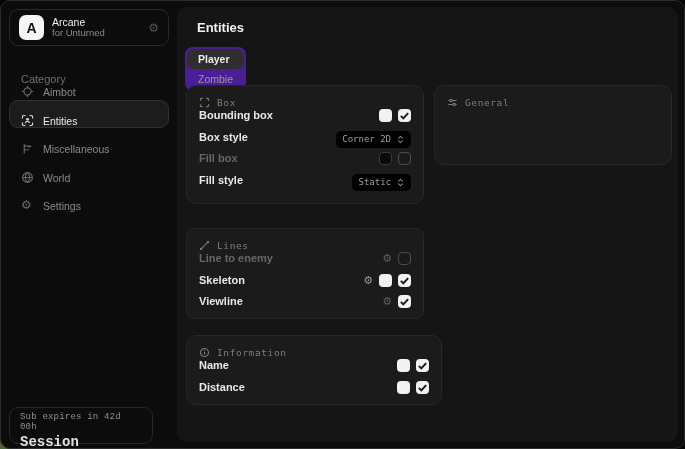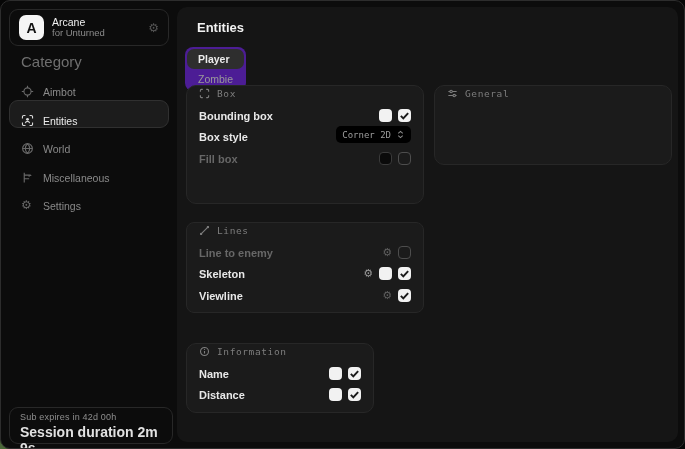--- a/index.html
+++ b/index.html
@@ -17,58 +17,58 @@
 
   .brand-card { position:absolute; left:8px; top:8px; width:160px; height:37px;
     border:1px solid #282828; border-radius:9px; display:flex; align-items:center; padding:0 9px; }
   .logo { width:25px; height:25px; background:#f5f5f5; border-radius:7px; color:#111;
     font-weight:bold; font-size:14px; display:flex; align-items:center; justify-content:center; flex:none; }
   .brand-text { margin-left:8px; line-height:1.15; }
   .brand-name { font-size:10.5px; font-weight:normal; color:#f0f0f0; }
   .brand-sub { font-size:9.5px; color:#8b8b8b; }
   .brand-gear { margin-left:auto; color:#555; font-size:12px; line-height:1; cursor:pointer; }
 
-  .category-label { position:absolute; left:20px; top:52px; font-size:15px; color:#6f6f6f; }
+  .category-label { position:absolute; left:20px; top:72px; font-size:11px; color:#6f6f6f; }
 
   .nav { position:absolute; left:8px; top:70px; width:160px; display:flex; flex-direction:column; }
   .nav-item { height:28px; margin-bottom:0.5px; border-radius:9px; display:flex; align-items:flex-end;
     padding:0 11px; gap:9px; color:#8a8a8a; cursor:pointer; border:1px solid transparent; }
   .nav-item .nicon { width:13px; height:13px; color:#686868; flex:none; display:flex; }
   .nav-item .nlabel { font-size:10.5px; }
   .nav-item.active { background:#1c1c1c; border-color:#303030; color:#ededed; }
   .nav-item.active .nicon { color:#d8d8d8; }
 
-  .status-card { position:absolute; left:8px; top:406px; width:164px; height:37px;
+  .status-card { position:absolute; left:8px; top:406px; width:144px; height:37px;
     border:1px solid #282828; border-radius:9px; padding:4px 10px 0;
-    font-family:Liberation Sans, sans-serif; }
+    font-family:Liberation Mono, monospace; }
   .status-line1 { font-size:9px; color:#8f8f8f; letter-spacing:0.2px; }
   .status-line2 { font-size:14px; color:#e2e2e2; font-weight:bold; margin-top:2px; }
 
   
   .main { position:absolute; left:176px; top:6px; right:6px; bottom:6px;
     background:#151515; border-radius:10px; }
   .page-title { position:absolute; left:20px; top:13px; font-size:13px; font-weight:bold; color:#f2f2f2; }
 
   .tabs { position:absolute; left:8px; top:40px; display:inline-flex; background:#4c1d95;
     border-radius:8px; padding:2px;flex-direction:column; }
   .tab { font-size:10.5px; padding:4px 11px; border-radius:7px; color:#9a9a9a; cursor:pointer; }
   .tab.active { background:#2e2e2e; color:#ececec; font-weight:bold; }
 
   .card { position:absolute; background:#1b1b1b; border:1px solid #272727; border-radius:10px;
-    padding:0 12px 6px; }
+    padding:9px 12px 6px; }
   .card-box   { left:9px;   top:78px;  width:238px; height:119px; }
-  .card-lines { left:9px;   top:215px; width:238px; height:91px;border-radius:8px; }
-  .card-info  { left:9px;   top:336px; width:188px; height:70px; }
+  .card-lines { left:9px;   top:221px; width:238px; height:91px;border-radius:8px; }
+  .card-info  { left:9px;   top:328px; width:256px; height:70px; }
   .card-general { left:257px; top:78px; width:238px; height:80px; }
 
   .sec-head { display:flex; align-items:center; gap:7px; color:#7d7d7d;
     font-family:"DejaVu Sans Mono", monospace; font-size:9.5px; letter-spacing:0.6px; height:14px; }
   .sec-head .sicon { width:11px; height:11px; display:flex; }
 
-  .row { display:flex; align-items:flex-end; justify-content:space-between; height:21.5px; }
+  .row { display:flex; align-items:flex-start; justify-content:space-between; height:21.5px; }
   .row-label { font-size:11px; font-weight:bold; color:#e8e8e8; }
   .row.dim .row-label { color:#676767; }
   .controls { display:flex; align-items:center; gap:6px; }
 
   .swatch { width:13px; height:13px; border-radius:4px; cursor:pointer; flex:none; }
   .swatch.white { background:#f2f2f2; }
   .swatch.black { background:#0a0a0a; border:1px solid #3a3a3a; }
 
   .checkbox { width:13px; height:13px; border-radius:4px; cursor:pointer; flex:none;
     display:flex; align-items:center; justify-content:center; }
@@ -128,33 +128,33 @@
             <path d="M5.5 1.8H3.3A1.5 1.5 0 0 0 1.8 3.3v2.2M10.5 1.8h2.2a1.5 1.5 0 0 1 1.5 1.5v2.2M1.8 10.5v2.2a1.5 1.5 0 0 0 1.5 1.5h2.2M14.2 10.5v2.2a1.5 1.5 0 0 1-1.5 1.5h-2.2"></path>
             <circle cx="8" cy="6.6" r="1.7" fill="currentColor" stroke="none"></circle>
             <path d="M5.3 11.3c.5-1.5 1.5-2.2 2.7-2.2s2.2.7 2.7 2.2"></path>
           </svg>
         </span>
         <span class="nlabel">Entities</span>
       </div>
       <div class="nav-item">
         <span class="nicon">
           <svg viewBox="0 0 16 16" fill="none" stroke="currentColor" stroke-width="1.4">
-            <circle cx="8" cy="8" r="6"></circle>
-              <path d="M2 8h12M8 2c-3.6 3.6-3.6 8.4 0 12M8 2c3.6 3.6 3.6 8.4 0 12"></path>
-          </svg>
-        </span>
-        <span class="nlabel">World</span>
+            <path d="M4 2v12M4 5h8M4 9.5h6M10 5v2M12 5v1"></path>
+          </svg>
+        </span>
+        <span class="nlabel">Miscellaneous</span>
       </div>
       <div class="nav-item">
         <span class="nicon">
           <svg viewBox="0 0 16 16" fill="none" stroke="currentColor" stroke-width="1.4">
-            <path d="M4 2v12M4 5h8M4 9.5h6M10 5v2M12 5v1"></path>
-          </svg>
-        </span>
-        <span class="nlabel">Miscellaneous</span>
+            <circle cx="8" cy="8" r="6"></circle>
+              <path d="M2 8h12M8 2c-3.6 3.6-3.6 8.4 0 12M8 2c3.6 3.6 3.6 8.4 0 12"></path>
+          </svg>
+        </span>
+        <span class="nlabel">World</span>
       </div>
       <div class="nav-item">
         <span class="nicon glyph" style="font-size:12px;line-height:13px;">⚙</span>
         <span class="nlabel">Settings</span>
       </div>
     </div>
 
     <div class="status-card">
       <div class="status-line1">Sub expires in 42d 00h</div>
       <div class="status-line2">Session duration 2m 9s</div>
@@ -198,20 +198,31 @@
                 <path d="M4 6l4-3.5L12 6M4 10l4 3.5L12 10"></path>
               </svg>
           </span>
         </span>
       </div>
       <div class="row dim">
         <span class="row-label">Fill box</span>
         <span class="controls">
           <span class="swatch black"></span>
           <span class="checkbox unchecked"></span>
+        </span>
+      </div>
+      <div class="row">
+        <span class="row-label">Fill style</span>
+        <span class="dropdown">
+          <span>Static</span>
+          <span class="dicon">
+            <svg viewBox="0 0 16 16" fill="none" stroke="currentColor" stroke-width="1.8">
+                <path d="M4 6l4-3.5L12 6M4 10l4 3.5L12 10"></path>
+              </svg>
+          </span>
         </span>
       </div>
     </div>
 
     <div class="card card-lines">
       <div class="sec-head">
         <span class="sicon">
           <svg viewBox="0 0 16 16" fill="none" stroke="currentColor" stroke-width="1.6">
             <path d="M3.5 12.5l9-9"></path>
               <rect x="1.5" y="11.5" width="3" height="3" fill="currentColor" stroke="none"></rect>

